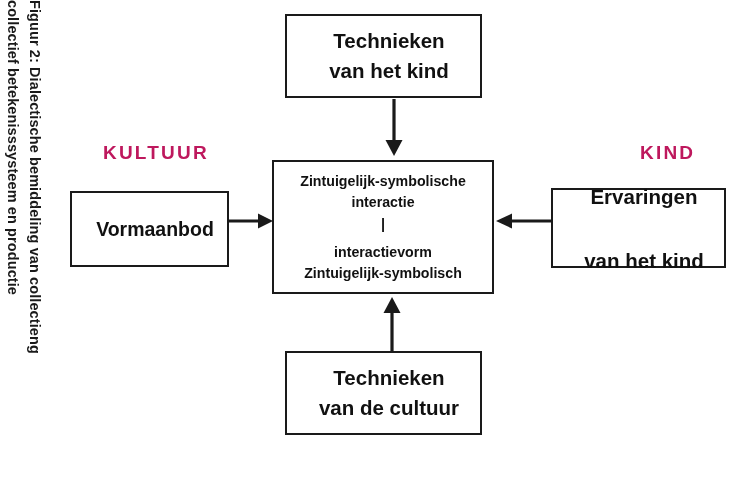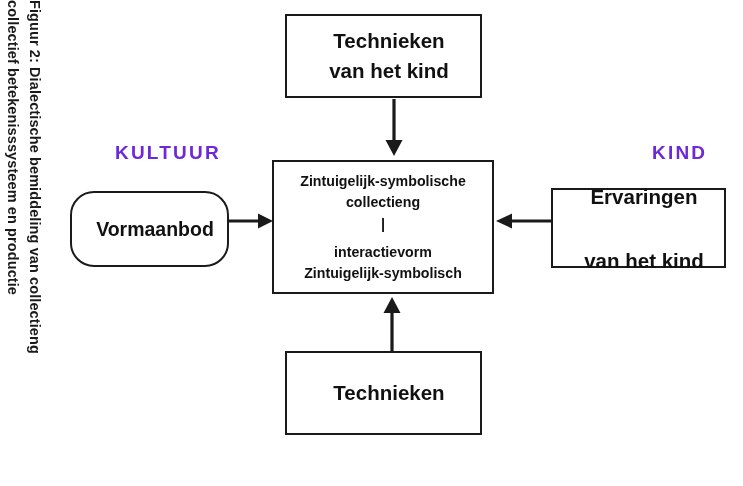--- a/index.html
+++ b/index.html
@@ -91,21 +91,20 @@
 
   
   #box-left {
     left: 70px;
     top: 191px;
     width: 159px;
     height: 76px;
     font-size: 19.5px;
     font-weight: bold;
     line-height: 28px;
-    border-radius: 24px;
   }
 
   
   #box-right {
     left: 551px;
     top: 188px;
     width: 175px;
     height: 80px;
     font-size: 20.5px;
     font-weight: bold;
@@ -132,23 +131,22 @@
   #box-center .gap {
     height: 7px;
   }
 
   
   .side-label {
     position: absolute;
     font-size: 19px;
     font-weight: bold;
     letter-spacing: 2.2px;
-    color: #6d28d9;
+    color: #be185d;
     white-space: nowrap;
-    margin-left: 12px;
   }
   #label-kultuur {
     left: 103px;
     top: 142px;
   }
   #label-kind {
     left: 640px;
     top: 142px;
   }
 
@@ -196,34 +194,35 @@
   <div class="side-label" id="label-kultuur">KULTUUR</div>
   <div class="side-label" id="label-kind">KIND</div>
 
   <div class="nbox" id="box-top">
     <span class="ln">Technieken</span>
     <span class="ln">van het kind</span>
   </div>
 
   <div class="nbox" id="box-bottom">
     <span class="ln">Technieken</span>
+    <span class="ln">van de cultuur</span>
   </div>
 
   <div class="nbox" id="box-left">
     <span class="ln">Vormaanbod</span>
   </div>
 
   <div class="nbox" id="box-right">
     <span class="ln">Ervaringen</span>
     <span class="ln">van het kind</span>
   </div>
 
   <div class="nbox" id="box-center">
     <span class="ln">Zintuigelijk-symbolische</span>
-    <span class="ln">collectieng</span>
+    <span class="ln">interactie</span>
     <span class="ln sep">|</span>
     <span class="gap"></span>
     <span class="ln">interactievorm</span>
     <span class="ln">Zintuigelijk-symbolisch</span>
   </div>
 
   <svg class="arrow" id="arrow-top-down" viewBox="0 0 44 58">
     <line x1="22" y1="0" x2="22" y2="44" stroke="#1a1a1a" stroke-width="3.2"></line>
     <polygon points="22,57 13.5,41 30.5,41" fill="#1a1a1a"></polygon>
   </svg>

